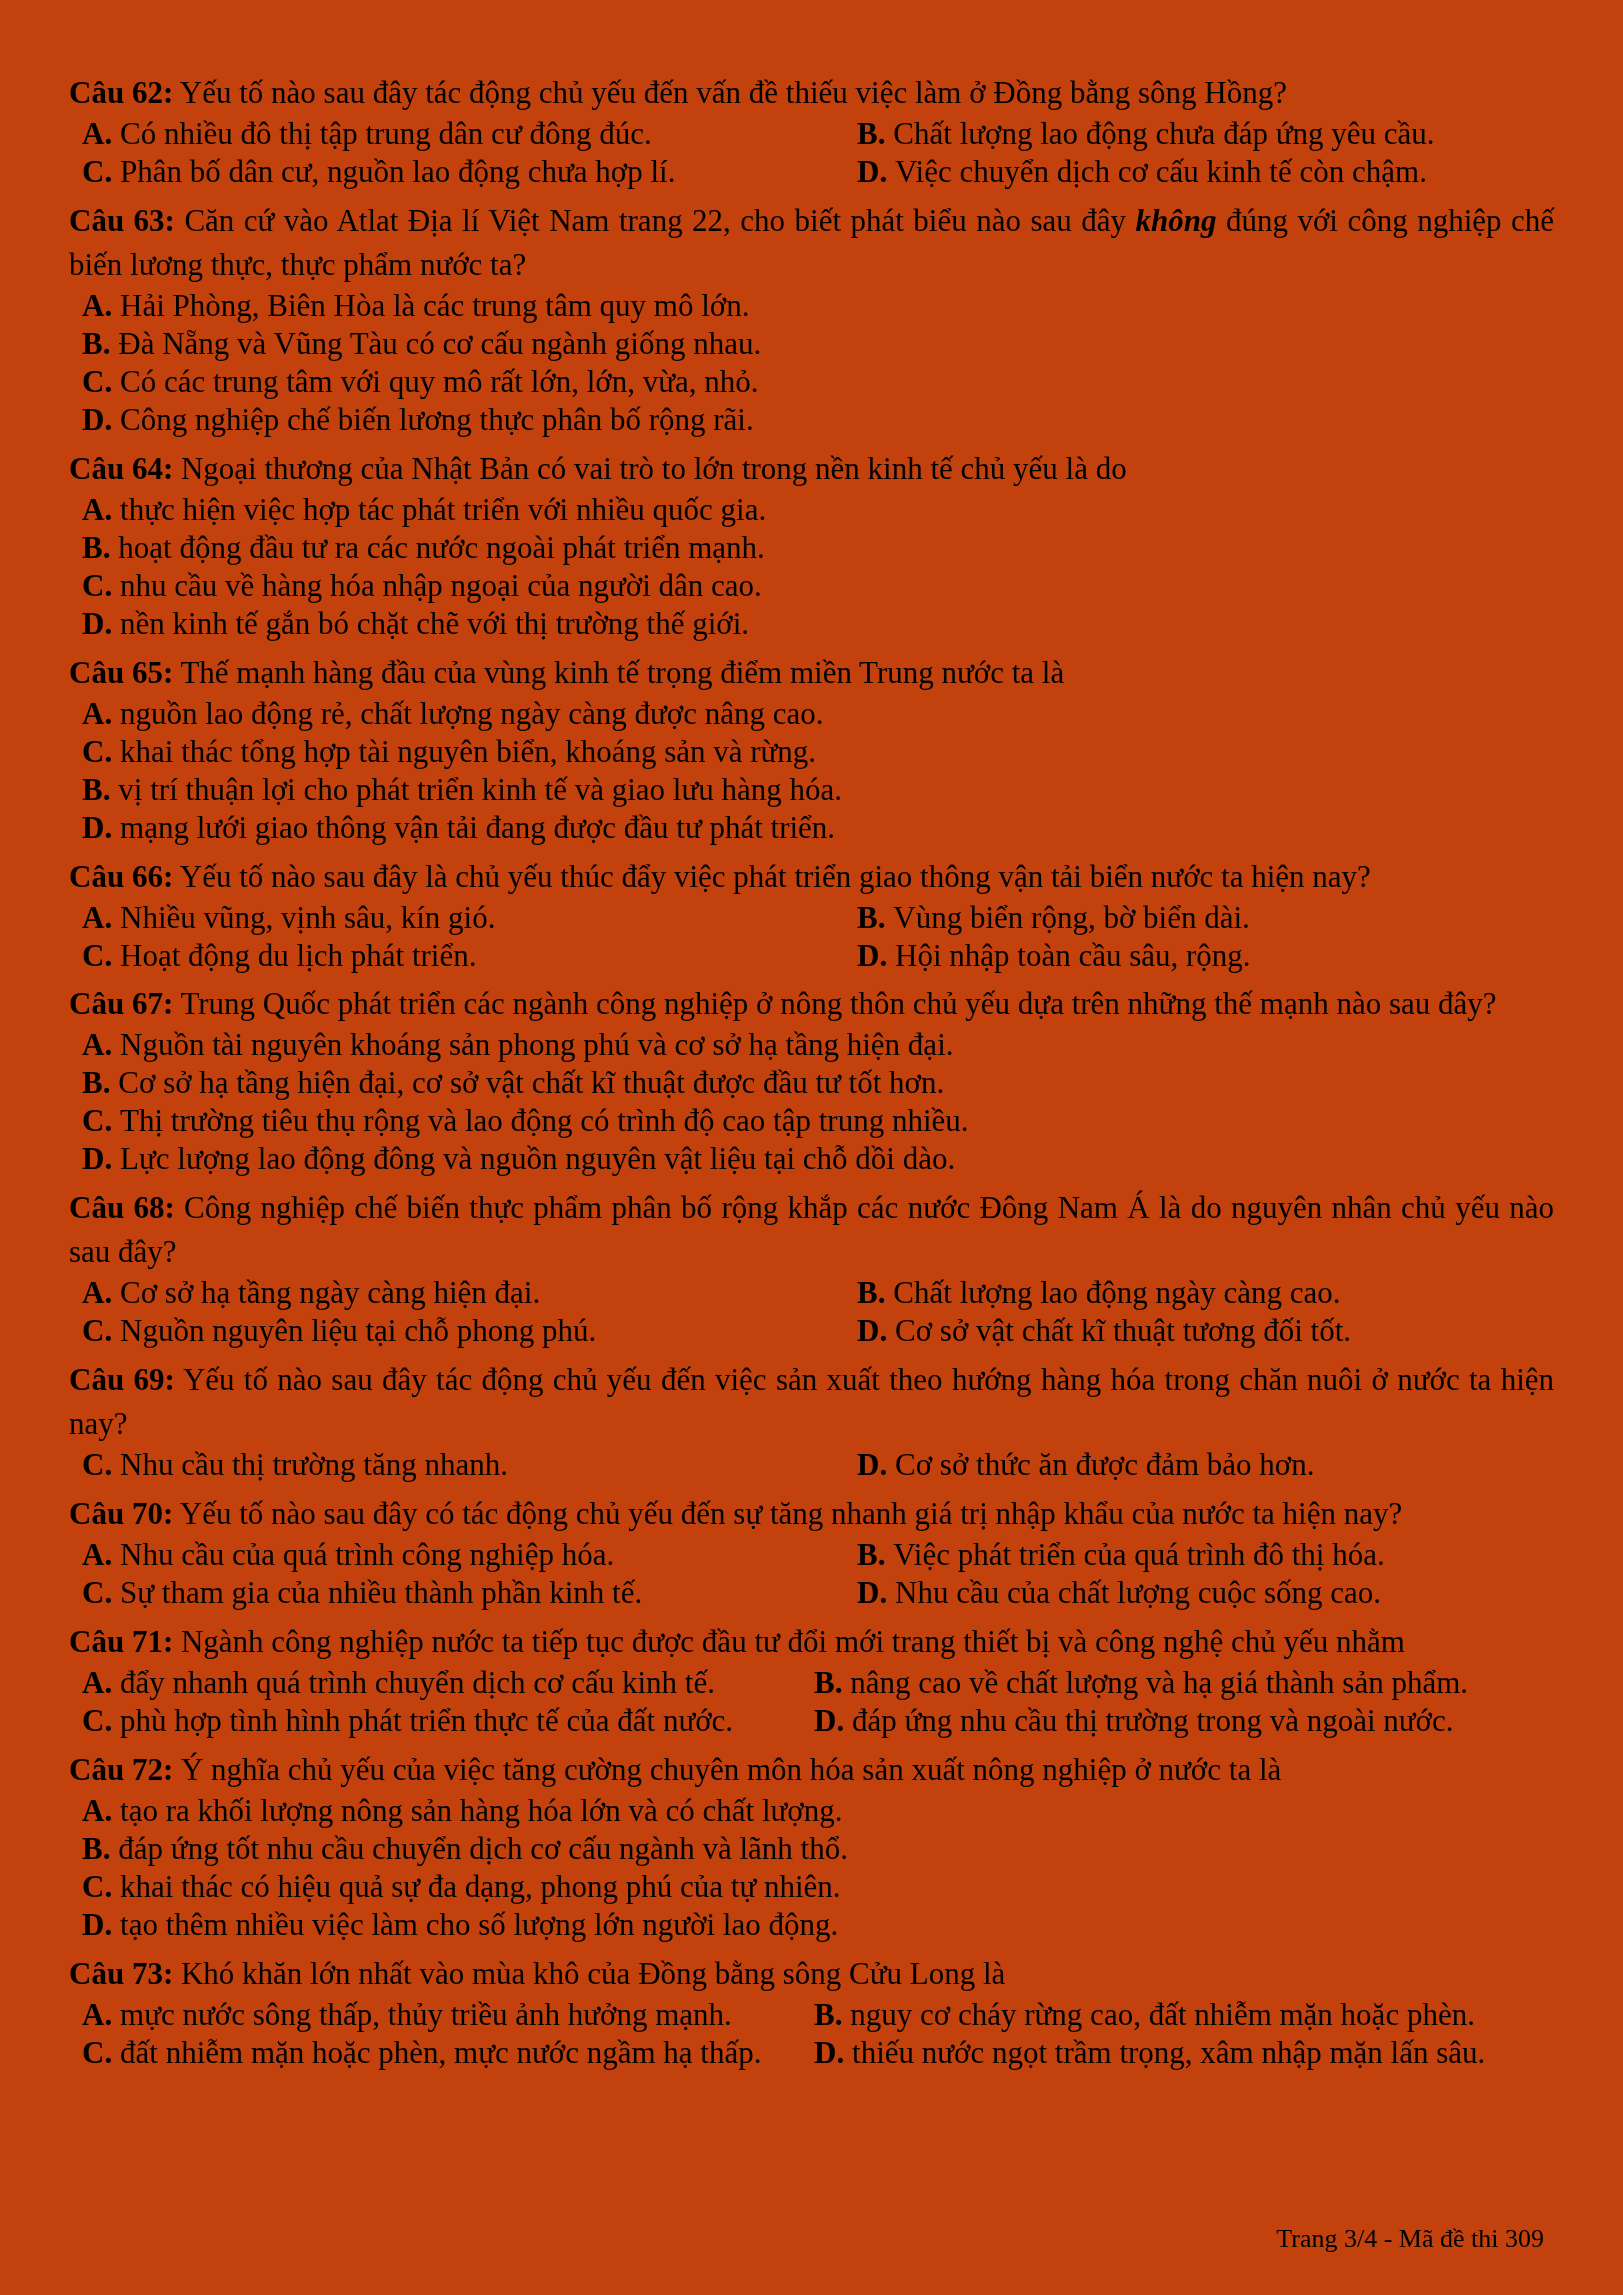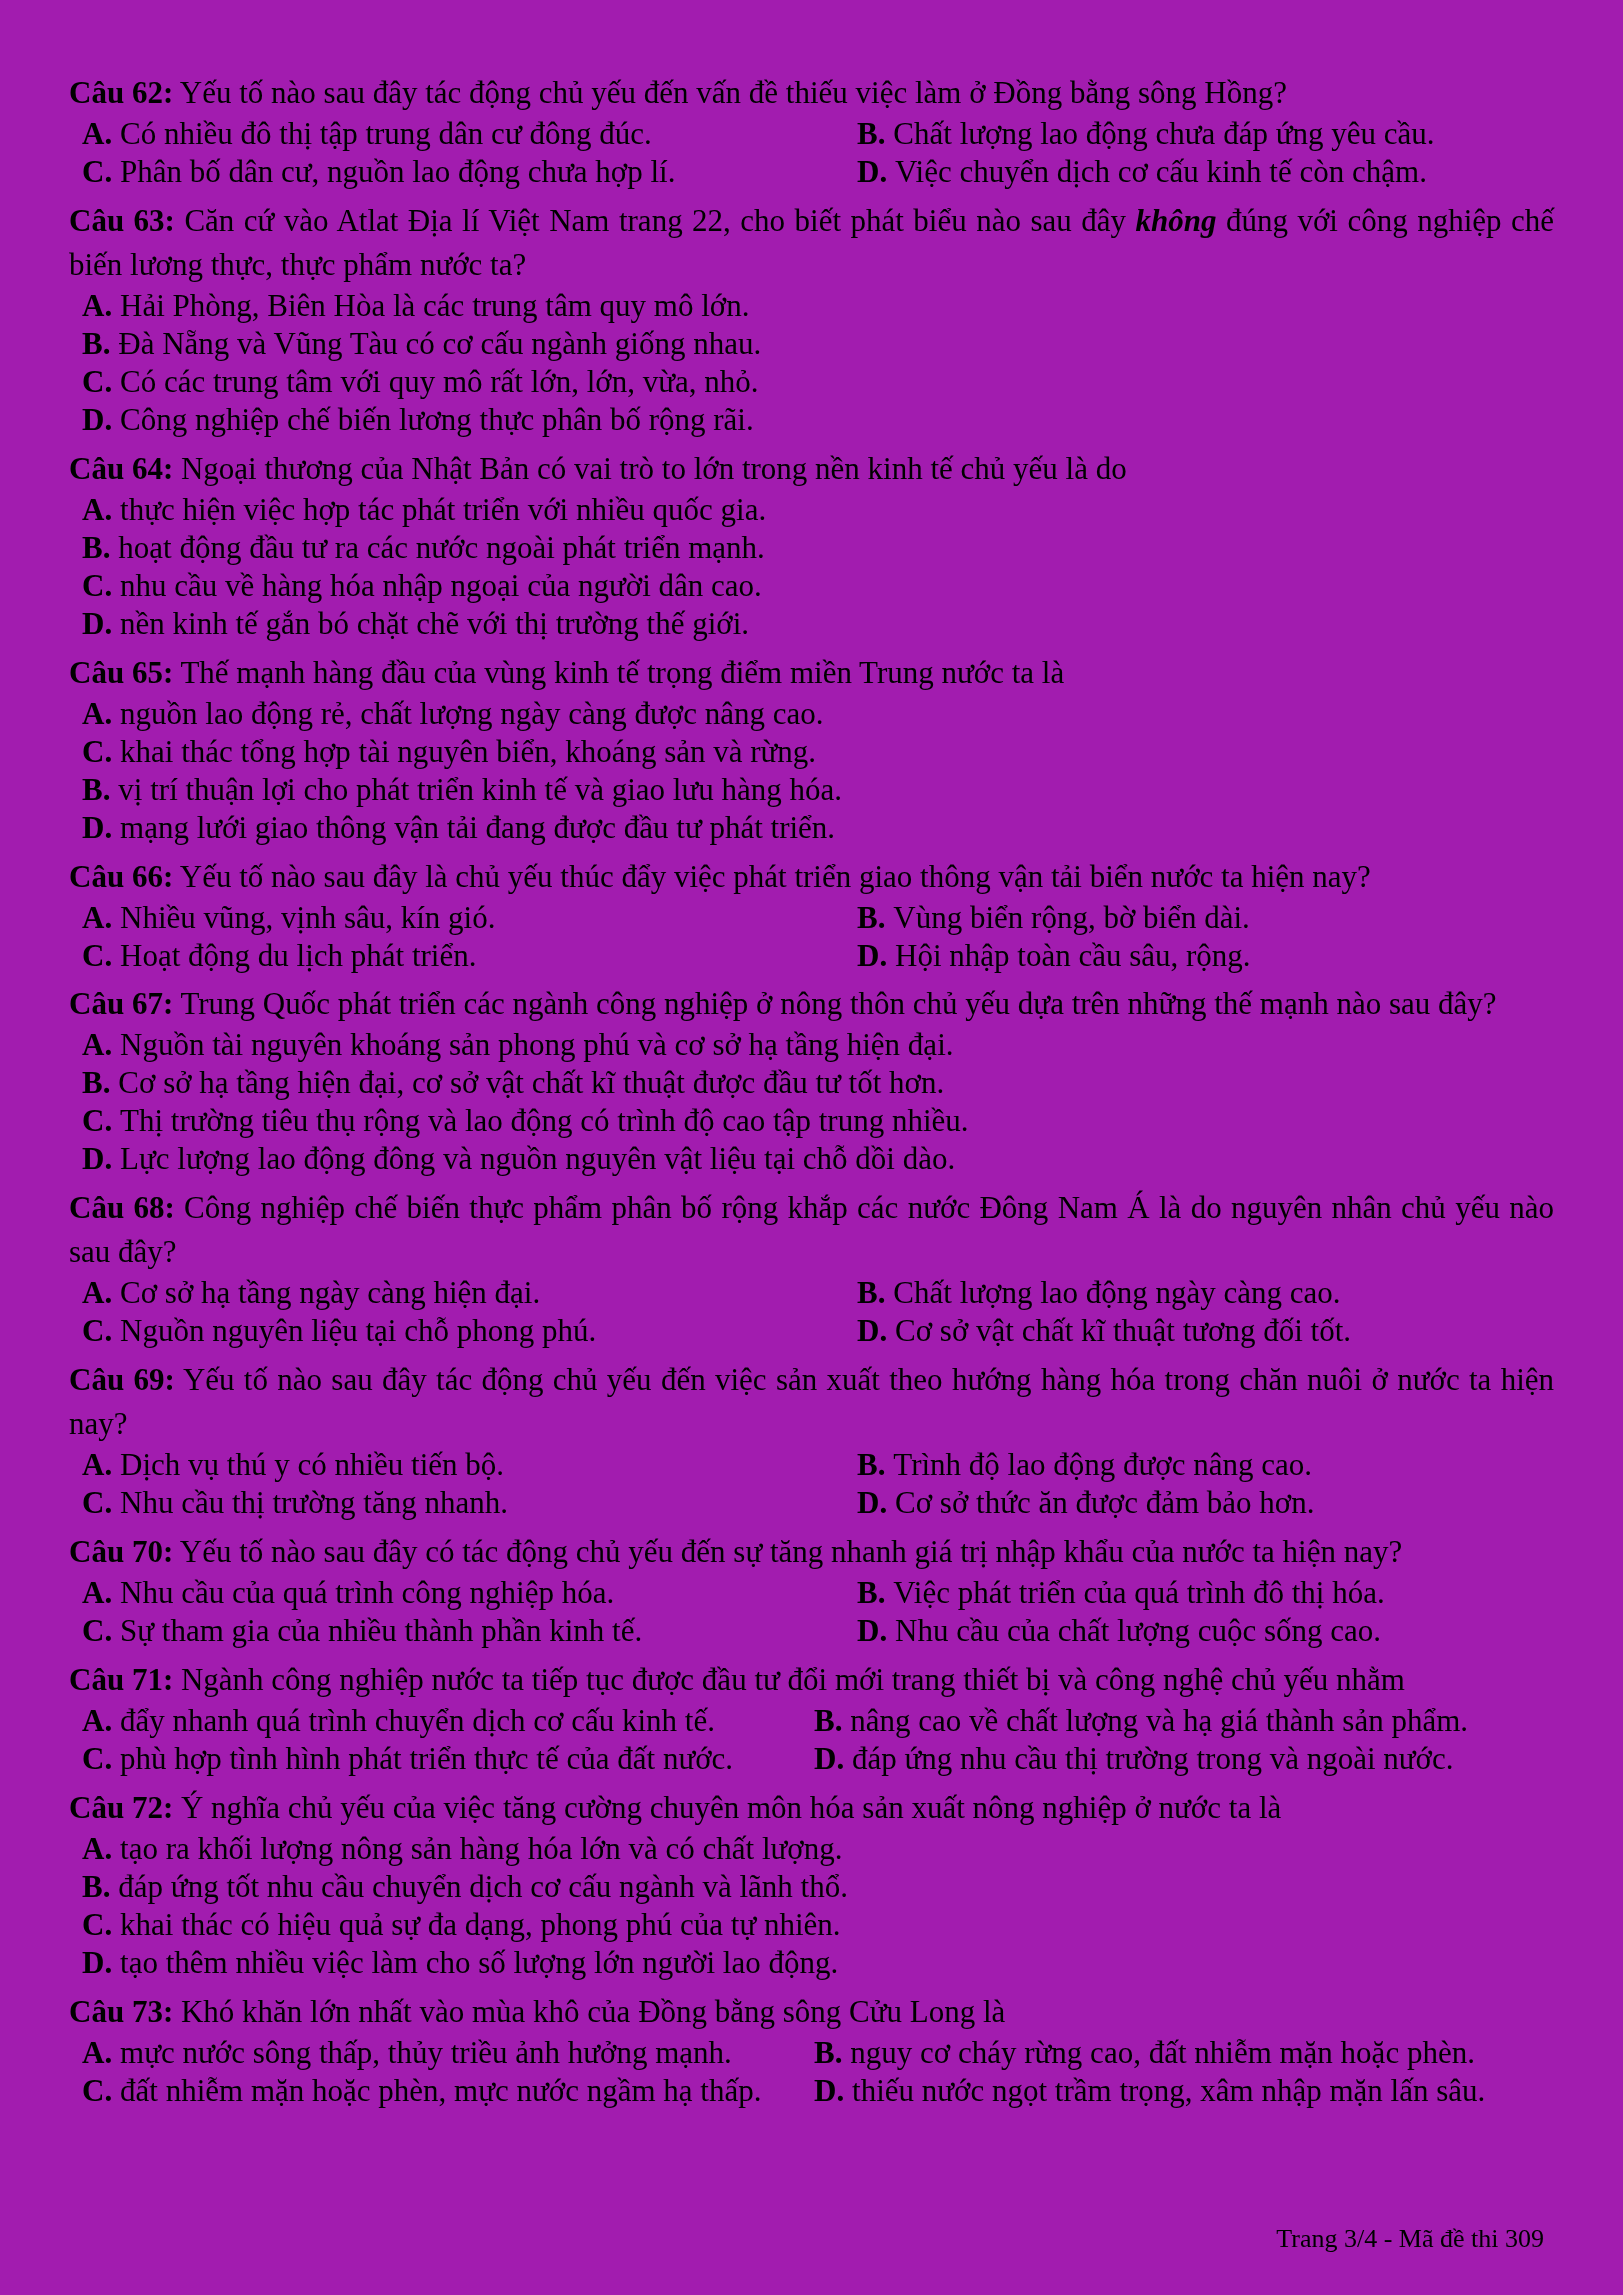--- a/index.html
+++ b/index.html
@@ -4,21 +4,21 @@
 <style>
   html, body {
     margin: 0;
     padding: 0;
     background: #ffffff;
   }
   .page {
     position: relative;
     width: 1623px;
     height: 2295px;
-    background: #a21caf;
+    background: #c2410c;
     color: #000000;
     font-family: "Liberation Serif", "DejaVu Serif", serif;
     overflow: hidden;
   }
   .content {
     position: absolute;
     top: 71px;
     left: 69px;
     right: 69px;
   }
@@ -149,24 +149,20 @@
           <div class="opt-row two">
             <span class="opt"><b class="opt-letter">C.</b><span class="opt-text">Nguồn nguyên liệu tại chỗ phong phú.</span></span>
             <span class="opt"><b class="opt-letter">D.</b><span class="opt-text">Cơ sở vật chất kĩ thuật tương đối tốt.</span></span>
           </div>
         </div>
       </section>
       <section class="question">
         <p class="q-text"><b class="q-label">Câu 69:</b><span class="seg"> Yếu tố nào sau đây tác động chủ yếu đến việc sản xuất theo hướng hàng hóa trong chăn nuôi ở nước ta hiện nay?</span></p>
         <div class="opts">
           <div class="opt-row two">
-            <span class="opt"><b class="opt-letter">A.</b><span class="opt-text">Dịch vụ thú y có nhiều tiến bộ.</span></span>
-            <span class="opt"><b class="opt-letter">B.</b><span class="opt-text">Trình độ lao động được nâng cao.</span></span>
-          </div>
-          <div class="opt-row two">
             <span class="opt"><b class="opt-letter">C.</b><span class="opt-text">Nhu cầu thị trường tăng nhanh.</span></span>
             <span class="opt"><b class="opt-letter">D.</b><span class="opt-text">Cơ sở thức ăn được đảm bảo hơn.</span></span>
           </div>
         </div>
       </section>
       <section class="question">
         <p class="q-text"><b class="q-label">Câu 70:</b><span class="seg"> Yếu tố nào sau đây có tác động chủ yếu đến sự tăng nhanh giá trị nhập khẩu của nước ta hiện nay?</span></p>
         <div class="opts">
           <div class="opt-row two">
             <span class="opt"><b class="opt-letter">A.</b><span class="opt-text">Nhu cầu của quá trình công nghiệp hóa.</span></span>

